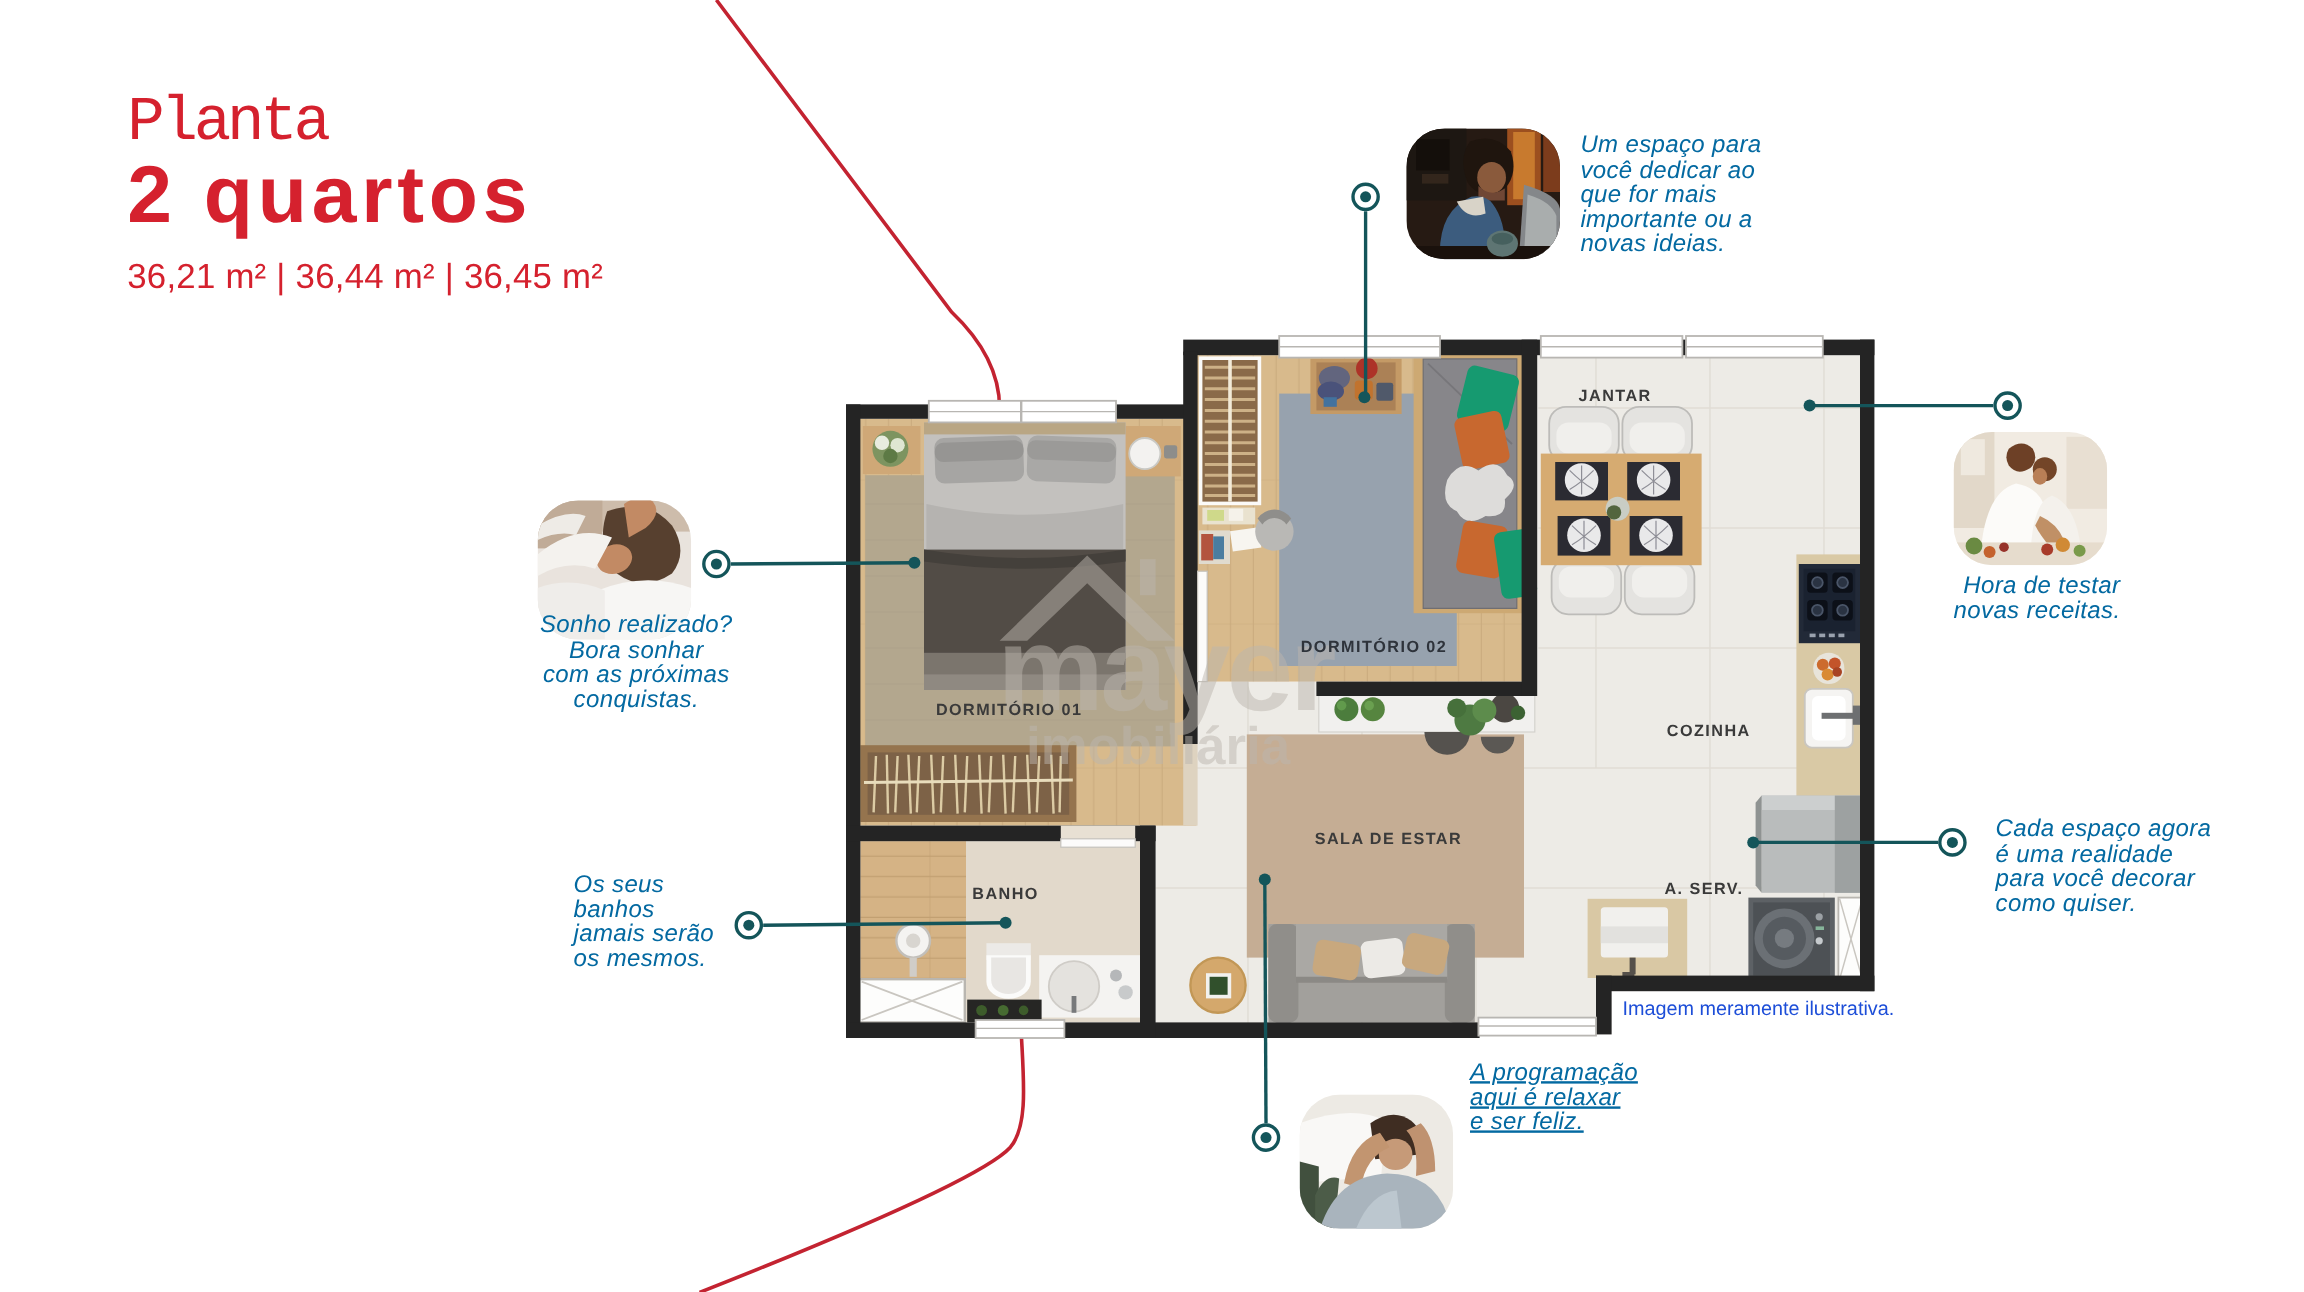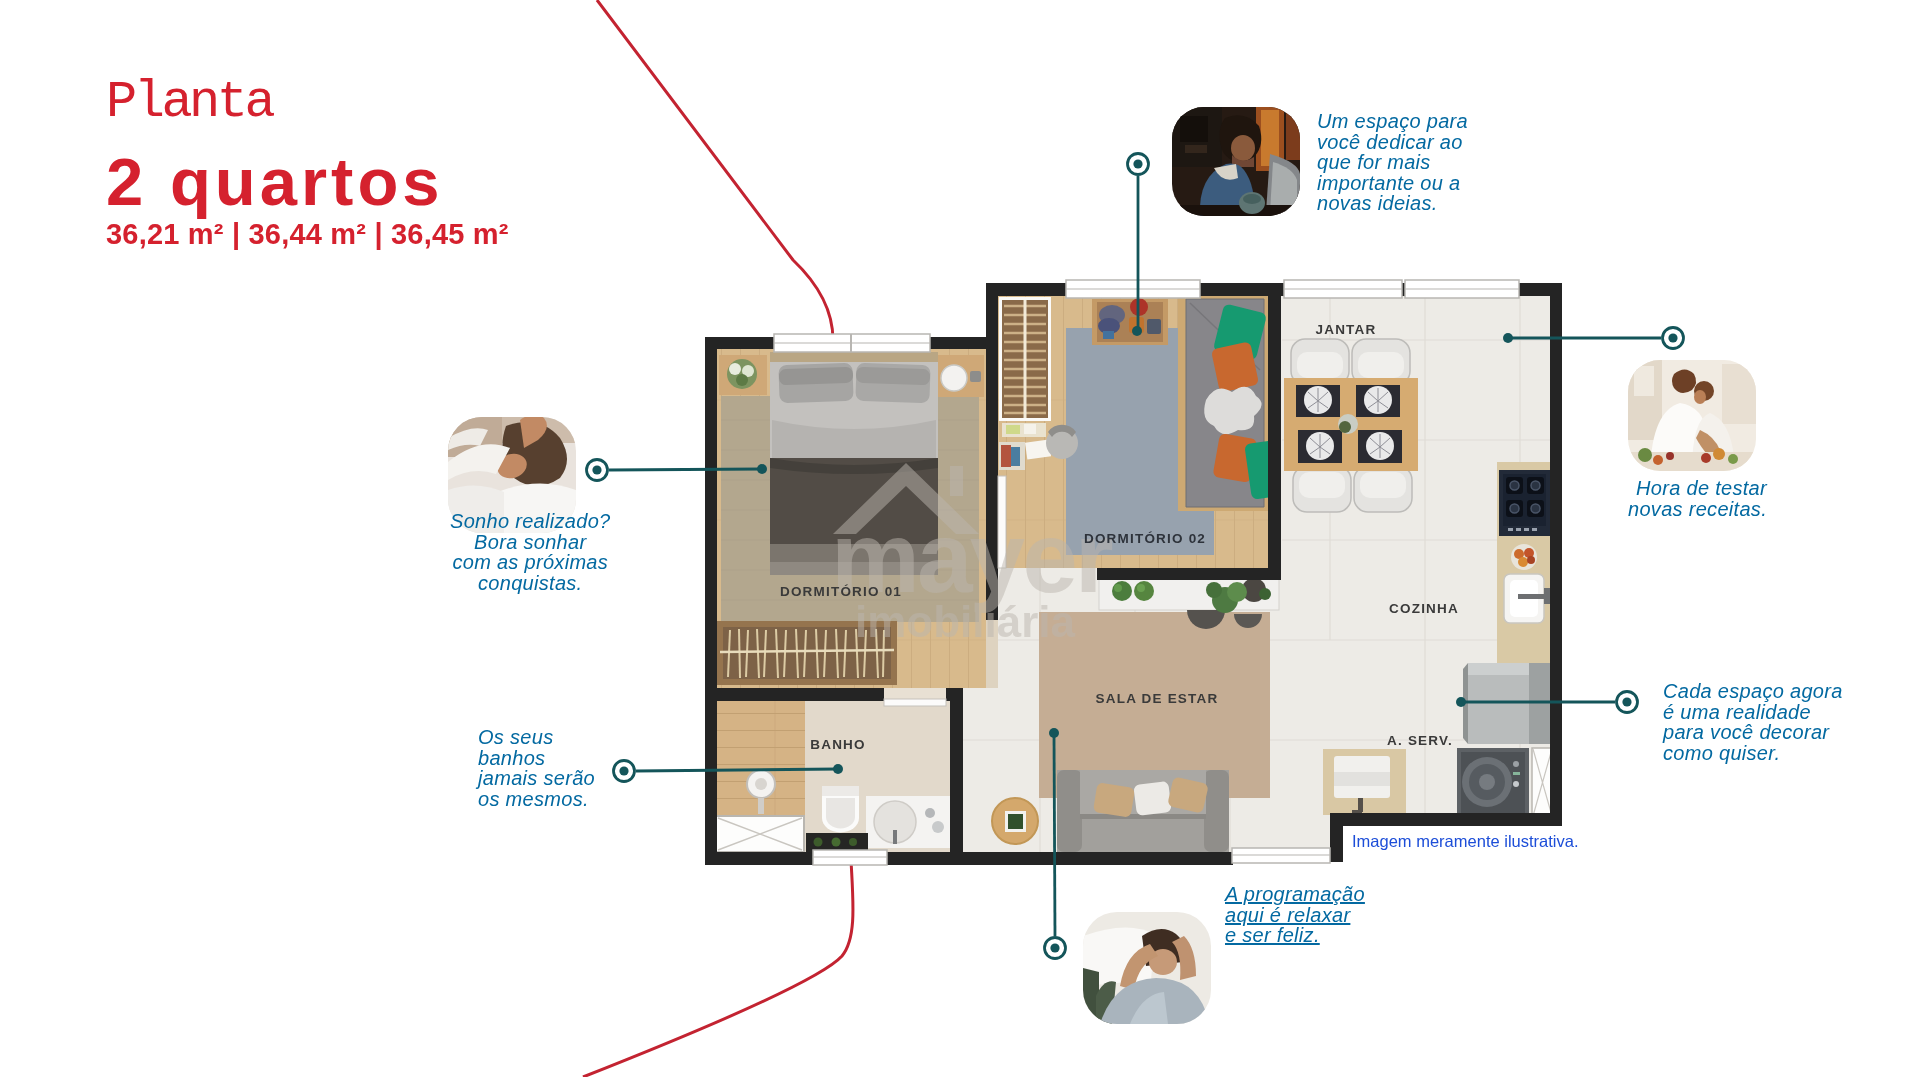--- a/index.html
+++ b/index.html
@@ -7,23 +7,23 @@
 .abs{position:absolute;}
 .orange{font-style:italic;color:#0369a1;font-size:20px;line-height:20.5px;letter-spacing:.3px;}
 </style>
 </head>
 <body>
 
 <div class="abs" style="left:106px;top:75px;color:#d5212e;">
 
   <div style="font-size:52px;line-height:56px;letter-spacing:-3.5px;font-family:Liberation Mono, monospace;">Planta</div>
 
-  <div style="font-size:67px;line-height:64px;font-weight:bold;margin-top:19px;letter-spacing:4px;">2 quartos</div>
-
-  <div style="font-size:29px;font-weight:bold;margin-top:4px;letter-spacing:0.2px;">36,21 m² | 36,44 m² | 36,45 m²</div>
+  <div style="font-size:67px;line-height:64px;font-weight:bold;margin-top:0;letter-spacing:4px;">2 quartos</div>
+
+  <div style="font-size:29px;font-weight:normal;margin-top:20px;letter-spacing:0.2px;">36,21 m² | 36,44 m² | 36,45 m²</div>
 </div>
 
 <svg class="abs" style="left:0;top:0" width="1920" height="1077" viewBox="0 0 1920 1077">
 
   <path d="M 597 0 L 793 260 Q 833 298 833 340" fill="none" stroke="#c32331" stroke-width="3"></path>
 
   <path d="M 851 860 C 853 900 857 938 842 956 C 822 978 720 1023 583 1077" fill="none" stroke="#c32331" stroke-width="3"></path>
 
   <defs>
     <pattern id="plankV" width="19" height="120" patternUnits="userSpaceOnUse">

